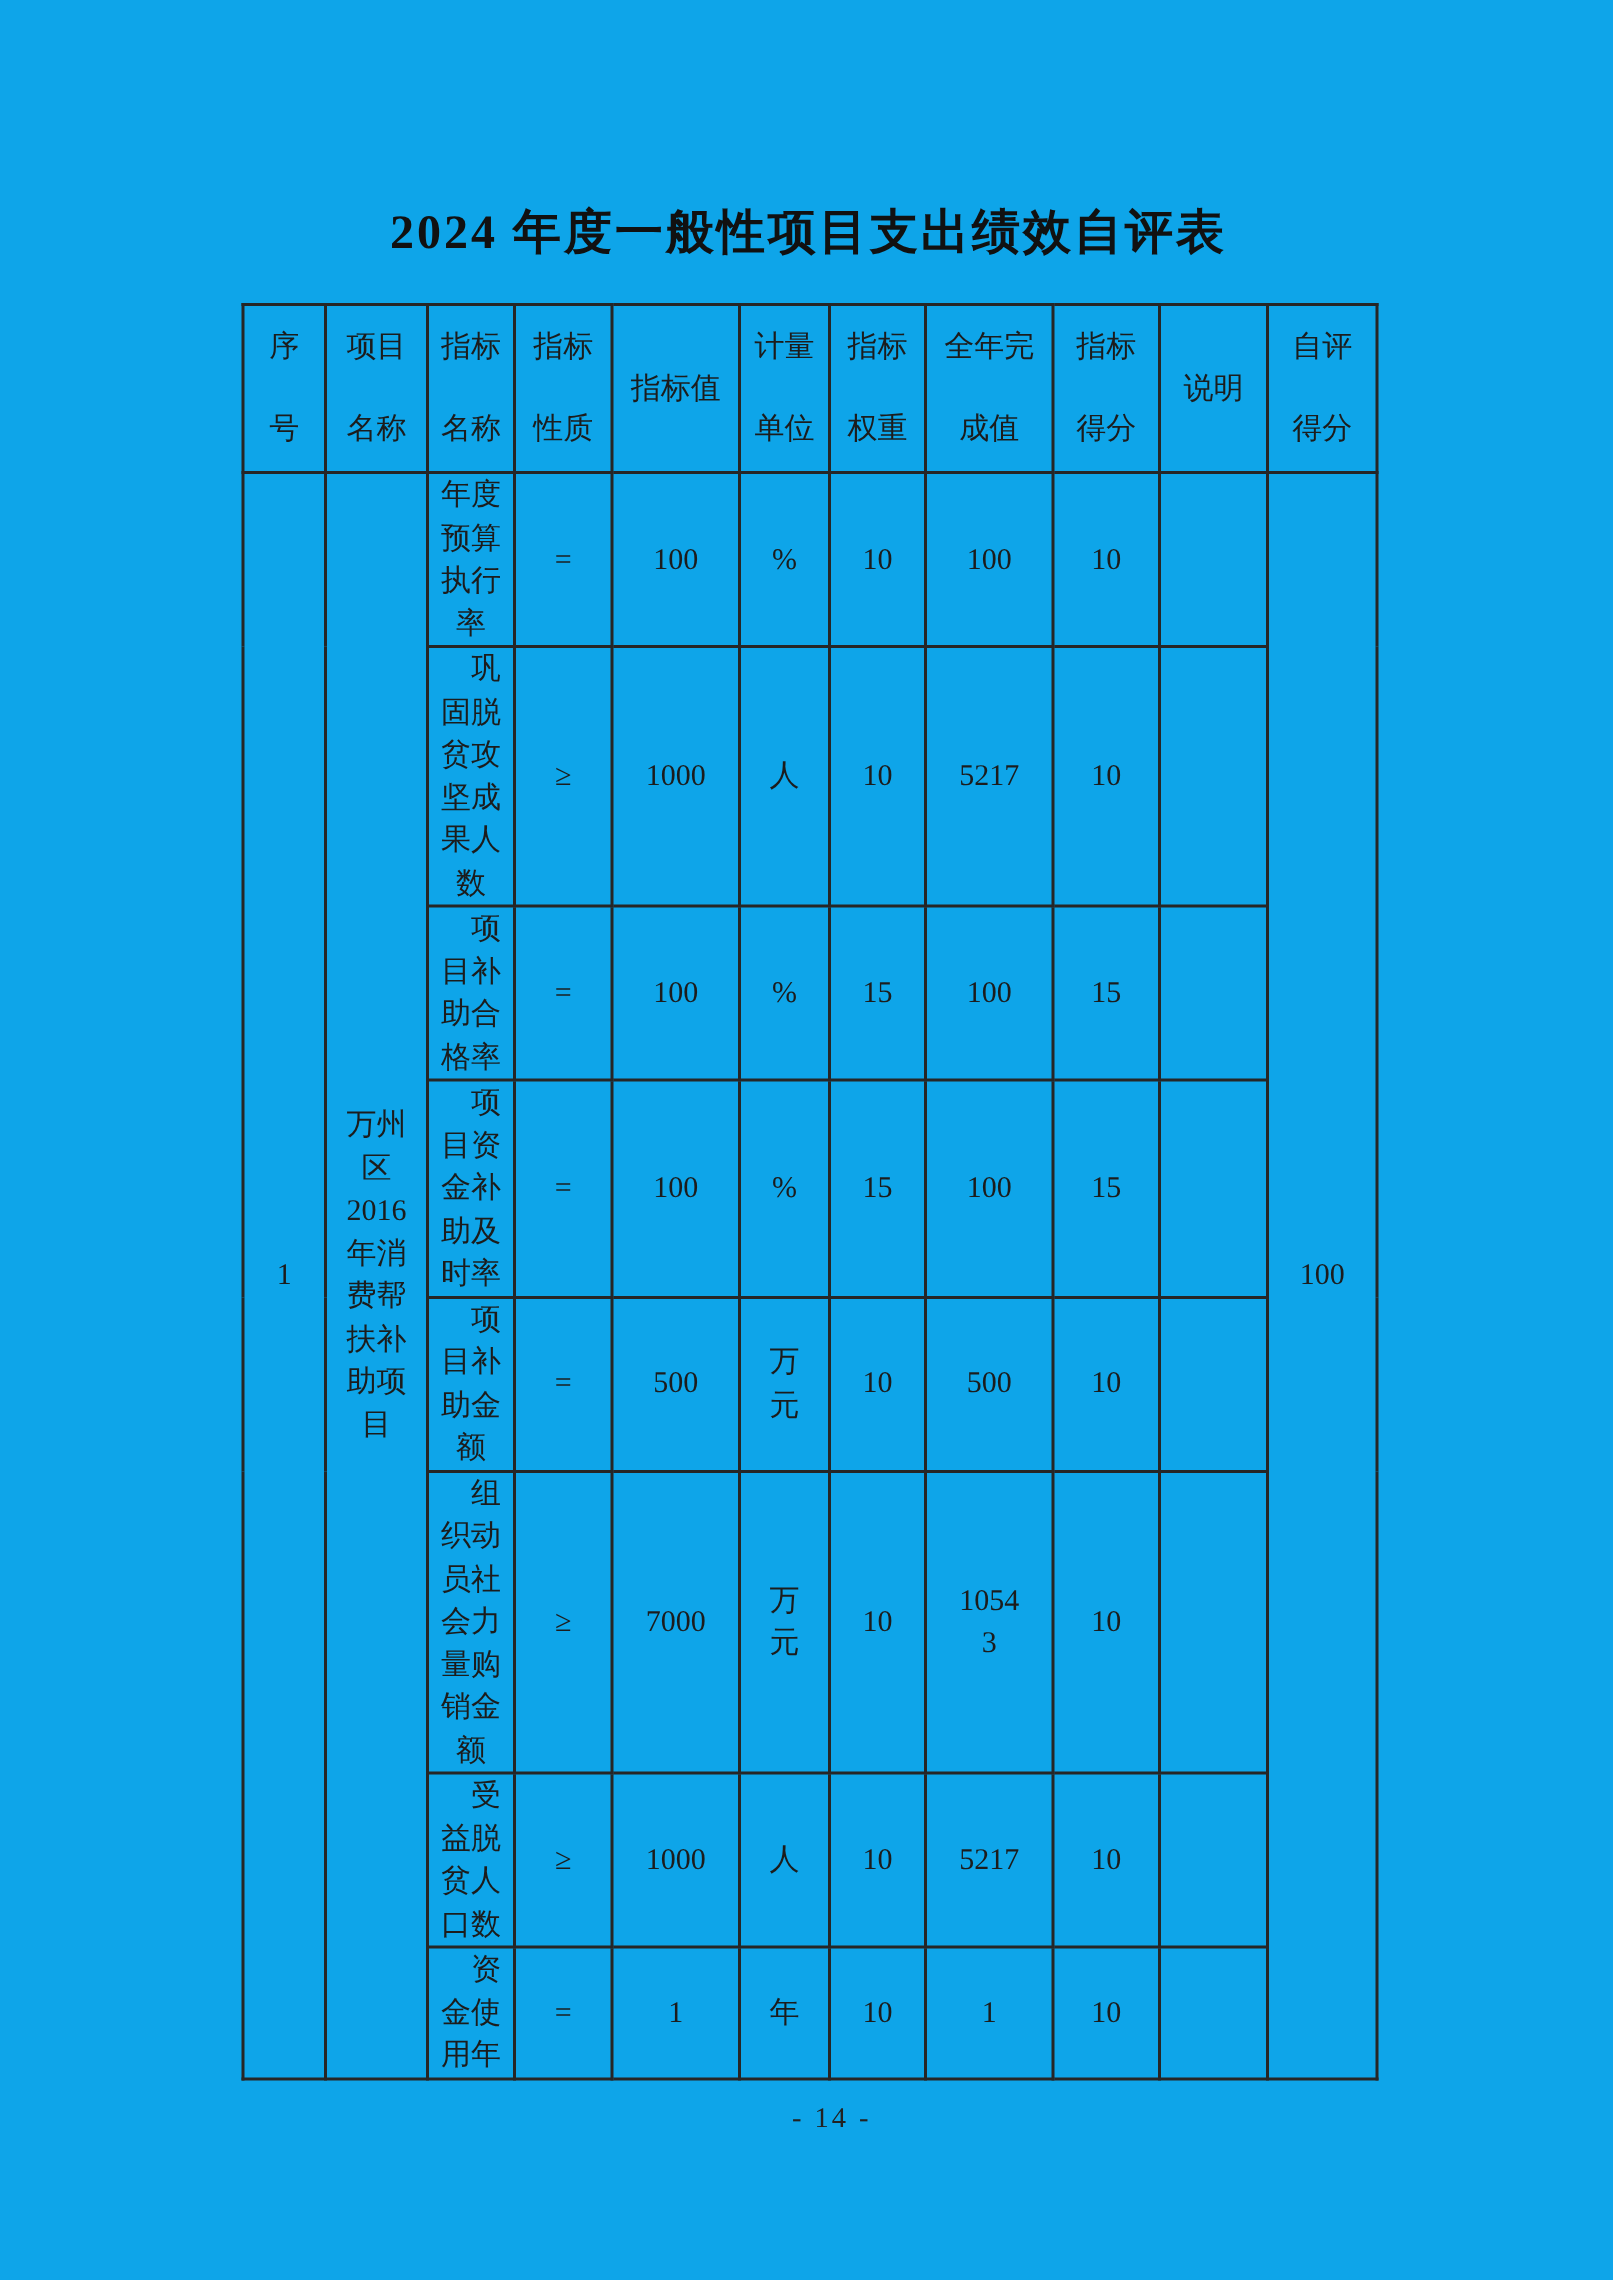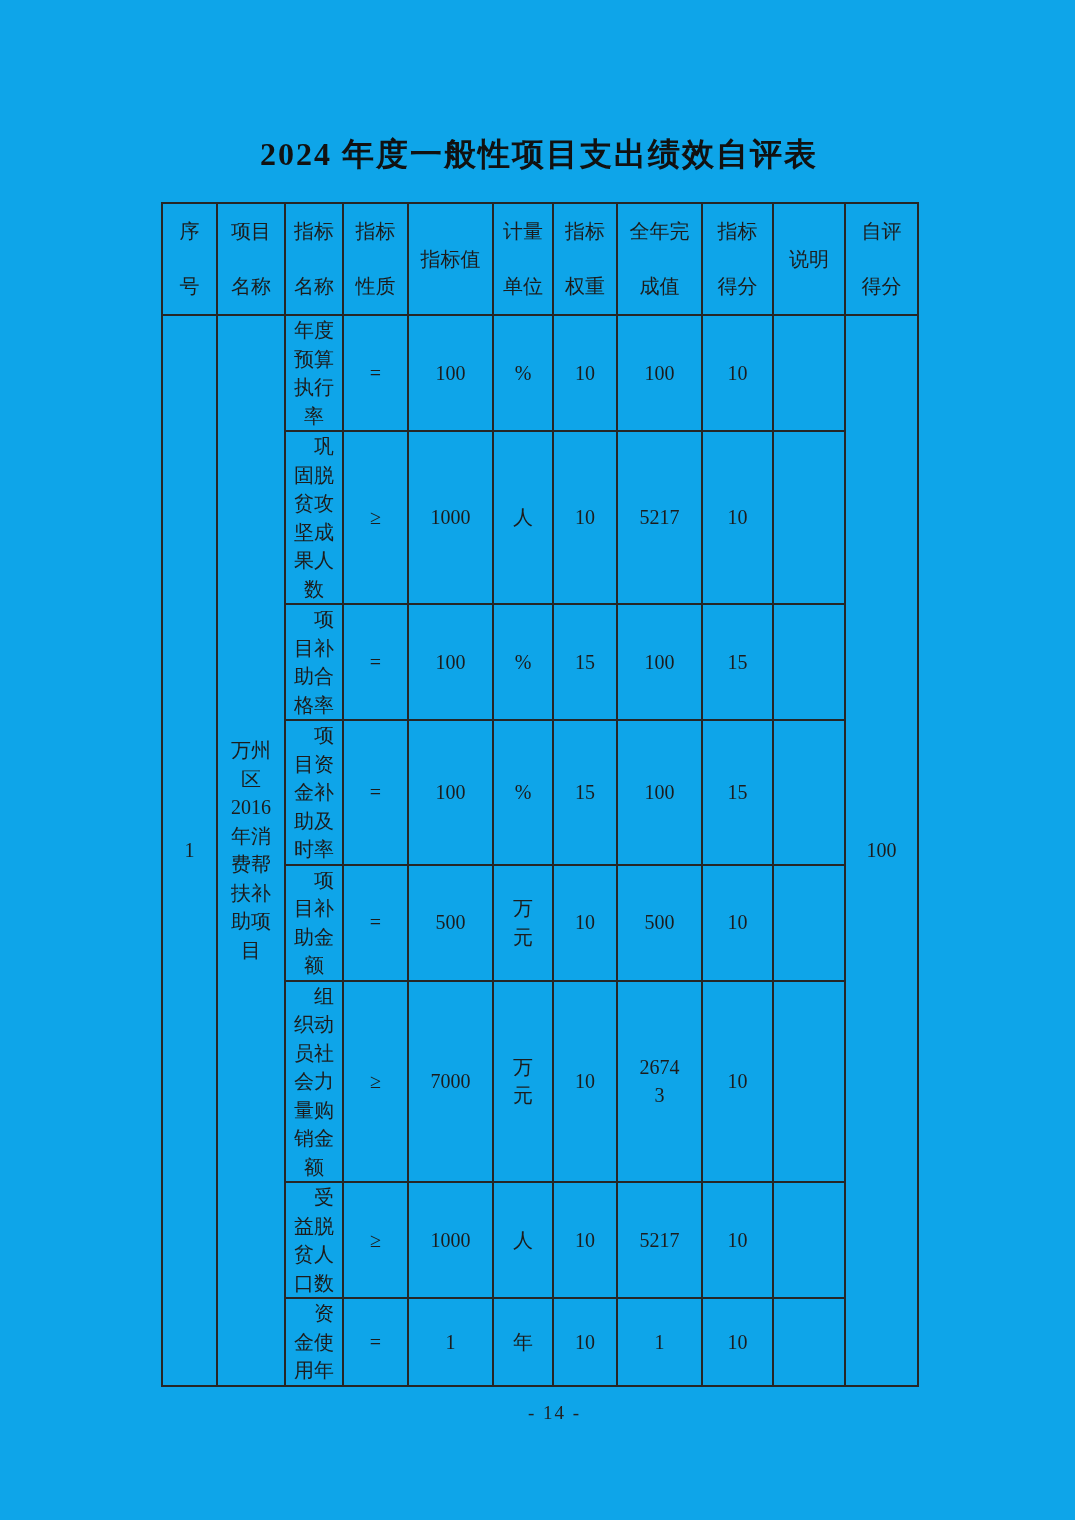--- a/index.html
+++ b/index.html
@@ -195,21 +195,21 @@
 员社
 会力
 量购
 销金
 额</td>
         <td class="nature-cell">≥</td>
         <td>7000</td>
         <td>万
 元</td>
         <td>10</td>
-        <td>2674
+        <td>1054
 3</td>
         <td>10</td>
         <td></td>
       </tr>
       <tr>
         <td>　受
 益脱
 贫人
 口数</td>
         <td class="nature-cell">≥</td>

